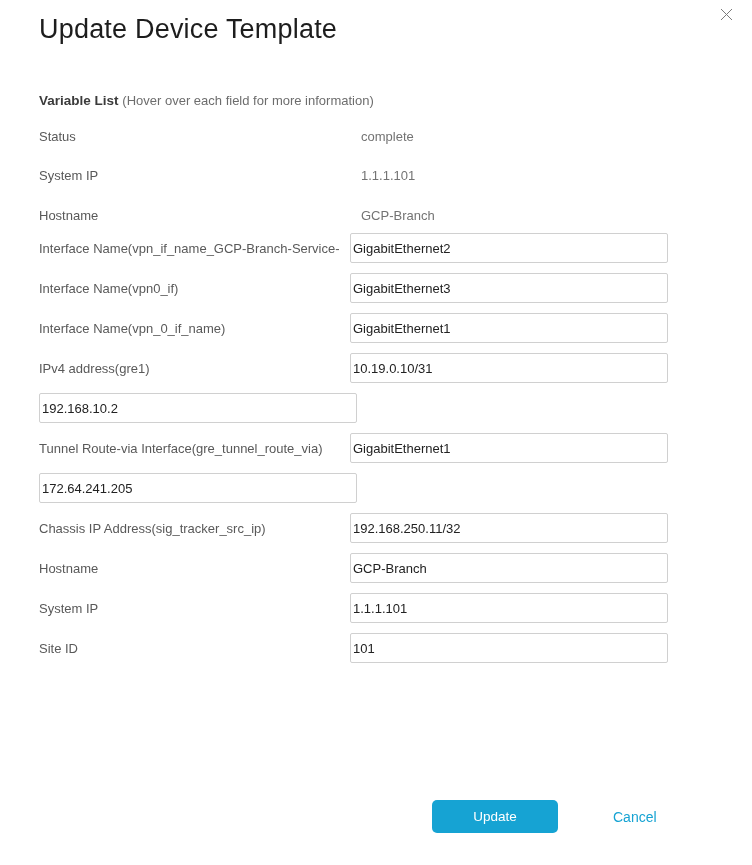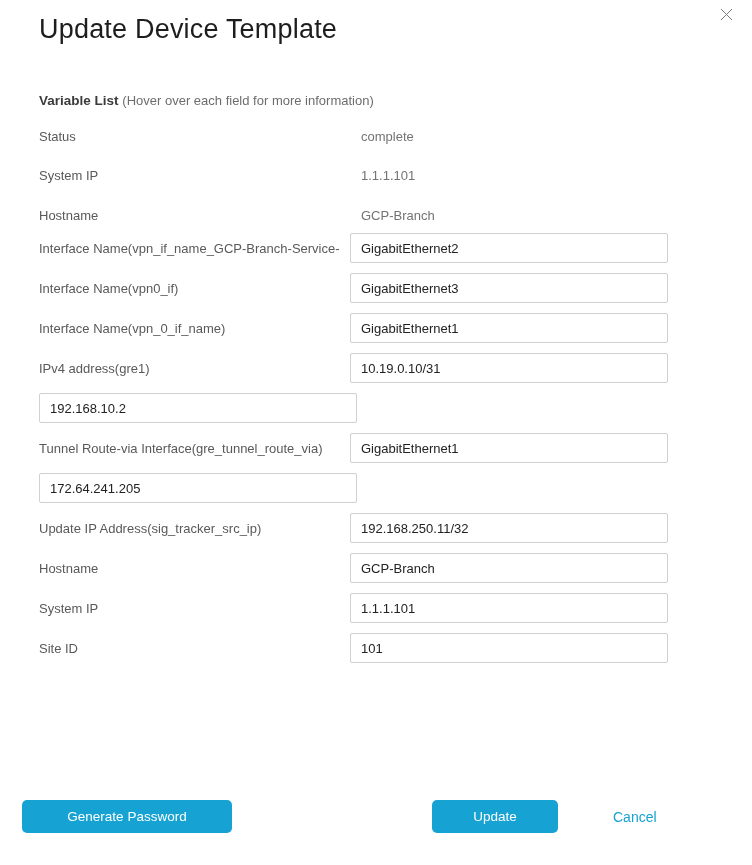--- a/index.html
+++ b/index.html
@@ -41,21 +41,21 @@
   .static-value { margin-left: 11px; font-size: 13px; color: #737373; }
 
   .row-input {
     margin: 10px 0 0 39px; display: flex; align-items: center; height: 30px;
   }
   .row-input:first-of-type { margin-top: 16px; }
 
   .text-input {
     width: 318px; height: 30px;
     border: 1px solid #d0d0d0; border-radius: 2px;
-    padding: 0 10px; font-size: 13px; color: #222;
+    padding: 0 2px; font-size: 13px; color: #222;
     font-family: "Liberation Sans", "DejaVu Sans", sans-serif;
     background: #fff; outline: none;
   }
 
   .btn {
     position: absolute; top: 800px; height: 33px;
     border: none; border-radius: 5px;
     background: var(--accent, #16a3d3); color: #ffffff;
     font-size: 13.5px; font-family: "Liberation Sans", "DejaVu Sans", sans-serif;
     cursor: pointer;
@@ -135,36 +135,35 @@
   <div class="row-input">
     <span class="field-label">Tunnel Route-via Interface(gre_tunnel_route_via)</span>
     <input class="text-input" type="text" value="GigabitEthernet1" style="">
   </div>
 
   <div class="row-input">
     <input class="text-input" type="text" value="172.64.241.205" style="">
   </div>
 
   <div class="row-input">
-    <span class="field-label">Update IP Address(sig_tracker_src_ip)</span>
+    <span class="field-label">Chassis IP Address(sig_tracker_src_ip)</span>
     <input class="text-input" type="text" value="192.168.250.11/32" style="">
   </div>
 
   <div class="row-input">
     <span class="field-label">Hostname</span>
     <input class="text-input" type="text" value="GCP-Branch" style="">
   </div>
 
   <div class="row-input">
     <span class="field-label">System IP</span>
     <input class="text-input" type="text" value="1.1.1.101" style="">
   </div>
 
   <div class="row-input">
     <span class="field-label">Site ID</span>
     <input class="text-input" type="text" value="101" style="">
   </div>
 
-  <button class="btn btn-generate">Generate Password</button>
   <button class="btn btn-update">Update</button>
   <button class="link-cancel">Cancel</button>
 
 </div>
 
 </body></html>

